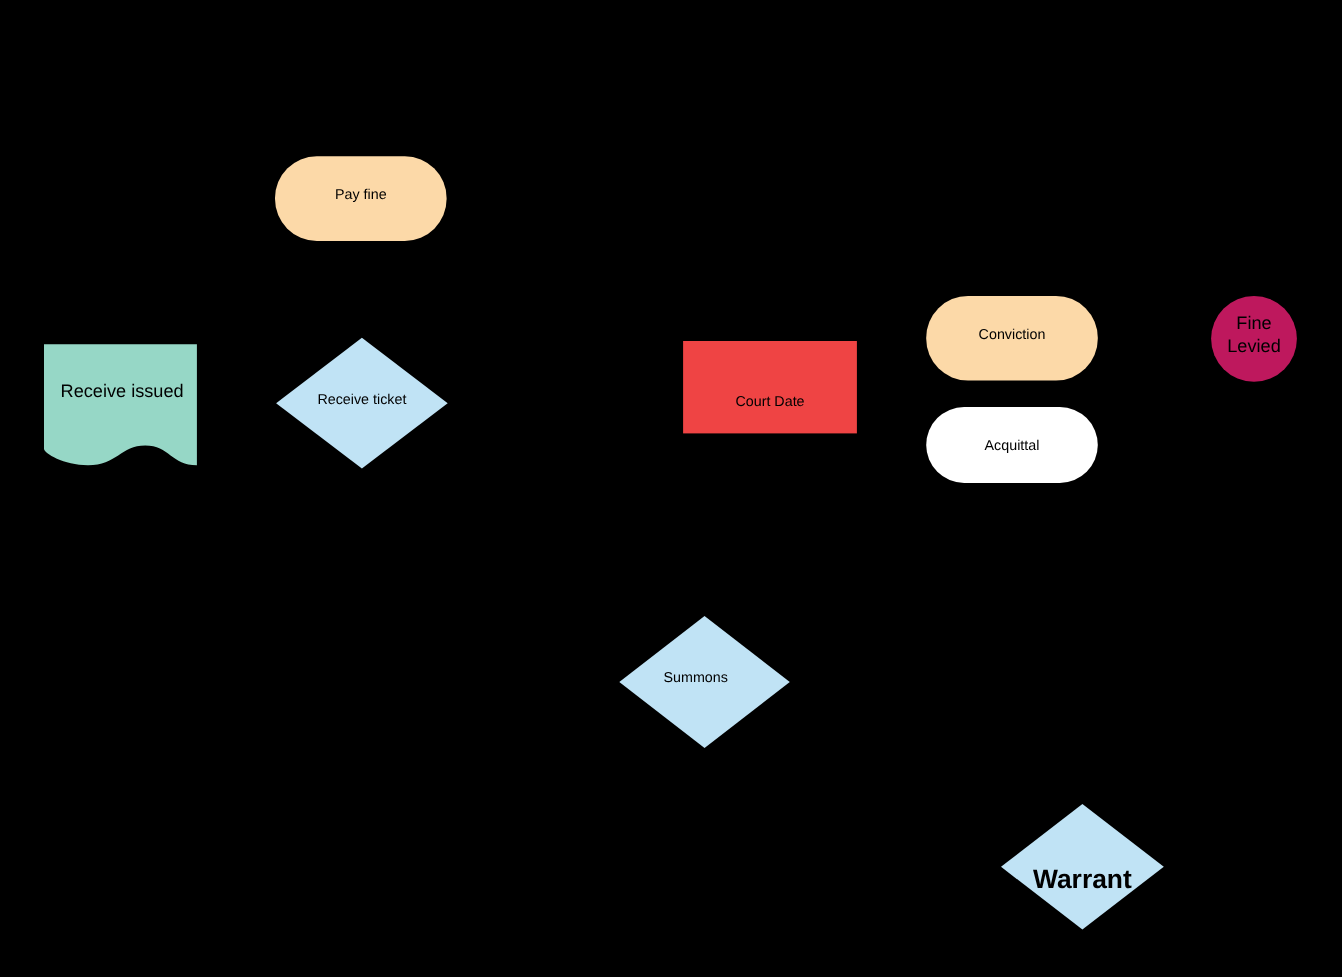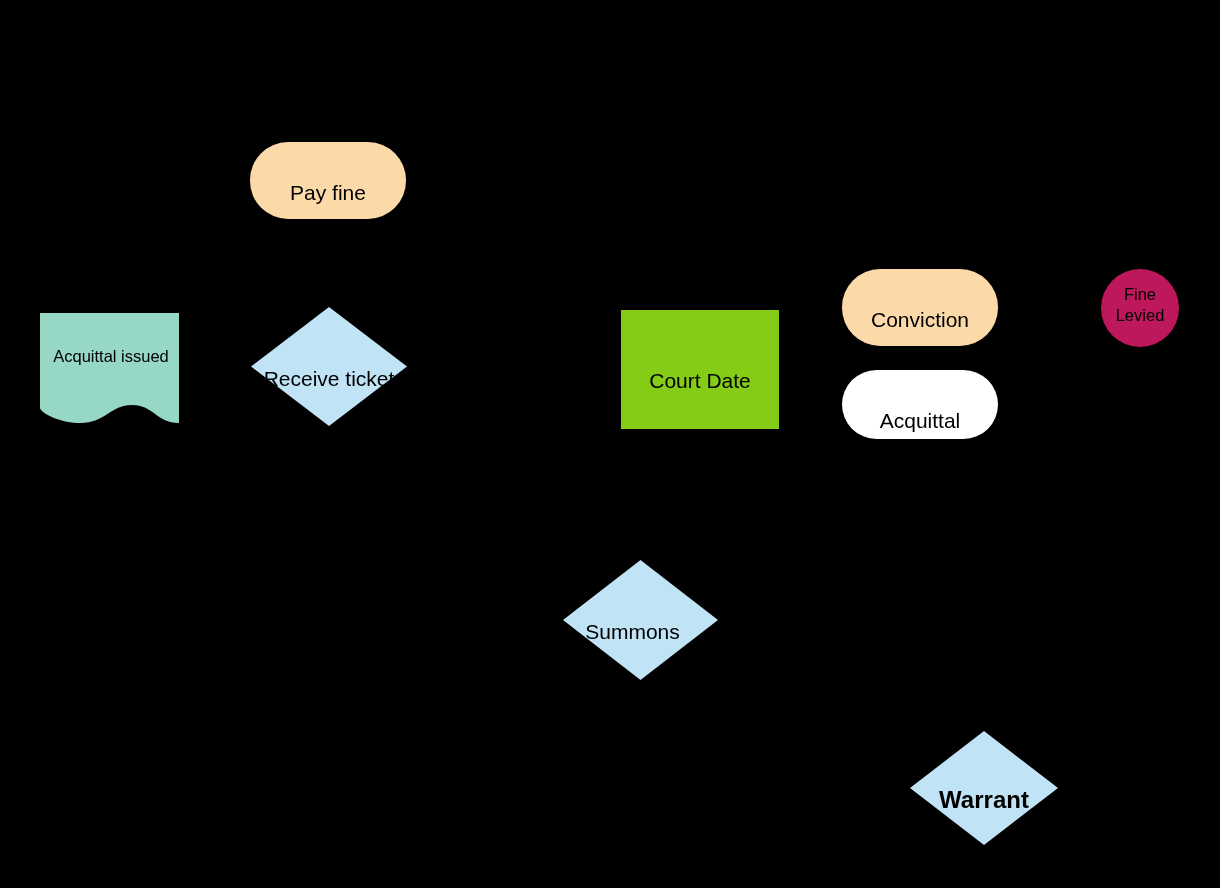--- a/index.html
+++ b/index.html
@@ -46,47 +46,47 @@
     display: block;
     overflow: visible;
   }
   
   .label-center {
     left: 0;
     right: 0;
     text-align: center;
   }
   .fs16 { font-size: 16.5px; }
-  .fs17 { font-size: 21px; margin-top: 12px; }
+  .fs17 { font-size: 13px; }
   .fs24b { font-size: 24px; font-weight: bold; }
 </style>
 </head>
 <body>
 
 <div id="canvas">
 
   <div class="node shape-svg" style="left:36px; top:308px; width:150px; height:122px;">
     <svg width="150" height="122" viewBox="0 0 150 122" aria-hidden="true">
       <path d="M4,5 L143,5 L143,115 C120,115 118,97 96,97 C74,97 70,115 44,115 C22,115 4,104 4,100 Z" fill="#96D7C6" stroke="none"></path>
     </svg>
-    <div class="node-label fs16" style="left:0; top:39px; width:150px;">Acquittal issued</div>
+    <div class="node-label fs16" style="left:0; top:39px; width:150px;">Receive issued</div>
   </div>
 
   <div class="node shape-stadium" style="left:250px; top:142px; width:156px; height:77px; background:#FCD9A8;">
     <div class="node-label label-center fs17" style="top:27px;">Pay fine</div>
   </div>
 
   <div class="node shape-svg" style="left:251px; top:307px; width:156px; height:119px;">
     <svg width="156" height="119" viewBox="0 0 156 119" aria-hidden="true">
       <polygon points="78,0 156,59.5 78,119 0,59.5" fill="#C0E3F5" stroke="none"></polygon>
     </svg>
     <div class="node-label fs17" style="left:-22px; top:48px; width:200px;">Receive ticket</div>
   </div>
 
-  <div class="node shape-rect" style="left:621px; top:310px; width:158px; height:119px; background:#84cc16;">
+  <div class="node shape-rect" style="left:621px; top:310px; width:158px; height:84px; background:#ef4444;">
     <div class="node-label label-center fs17" style="top:47px;">Court Date</div>
   </div>
 
   <div class="node shape-stadium" style="left:842px; top:269px; width:156px; height:77px; background:#FCD9A8;">
     <div class="node-label label-center fs17" style="top:27px;">Conviction</div>
   </div>
 
   <div class="node shape-stadium" style="left:842px; top:370px; width:156px; height:69px; background:#ffffff;">
     <div class="node-label label-center fs17" style="top:27px;">Acquittal</div>
   </div>

